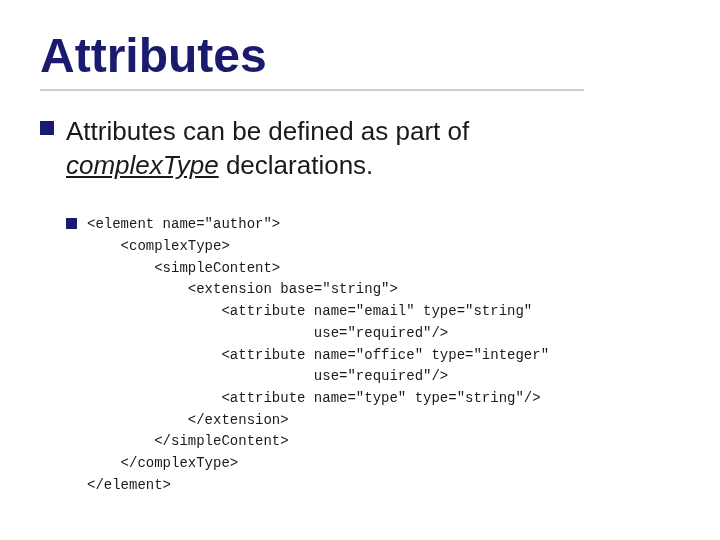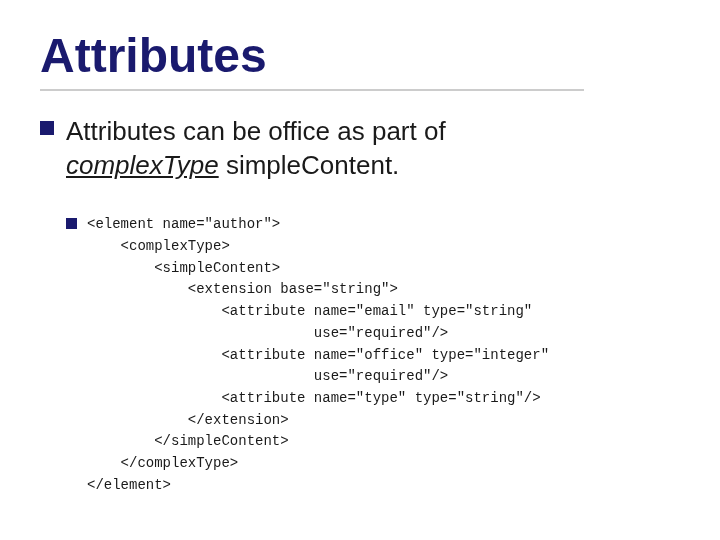--- a/index.html
+++ b/index.html
@@ -98,21 +98,21 @@
 
 <div class="slide">
   <h1 class="slide-title">Attributes</h1>
   <hr class="title-divider">
 
   <div class="main-content">
 
     <div class="bullet-item">
       <div class="bullet-square"></div>
       <div class="bullet-text">
-        <span>Attributes can be office as part of </span><em>complexType</em><span> simpleContent.</span>
+        <span>Attributes can be defined as part of </span><em>complexType</em><span> declarations.</span>
       </div>
     </div>
 
     <div class="sub-bullet">
       <div class="sub-bullet-square"></div>
       <pre class="code-block">&lt;element name="author"&gt;
     &lt;complexType&gt;
         &lt;simpleContent&gt;
             &lt;extension base="string"&gt;
                 &lt;attribute name="email" type="string"

